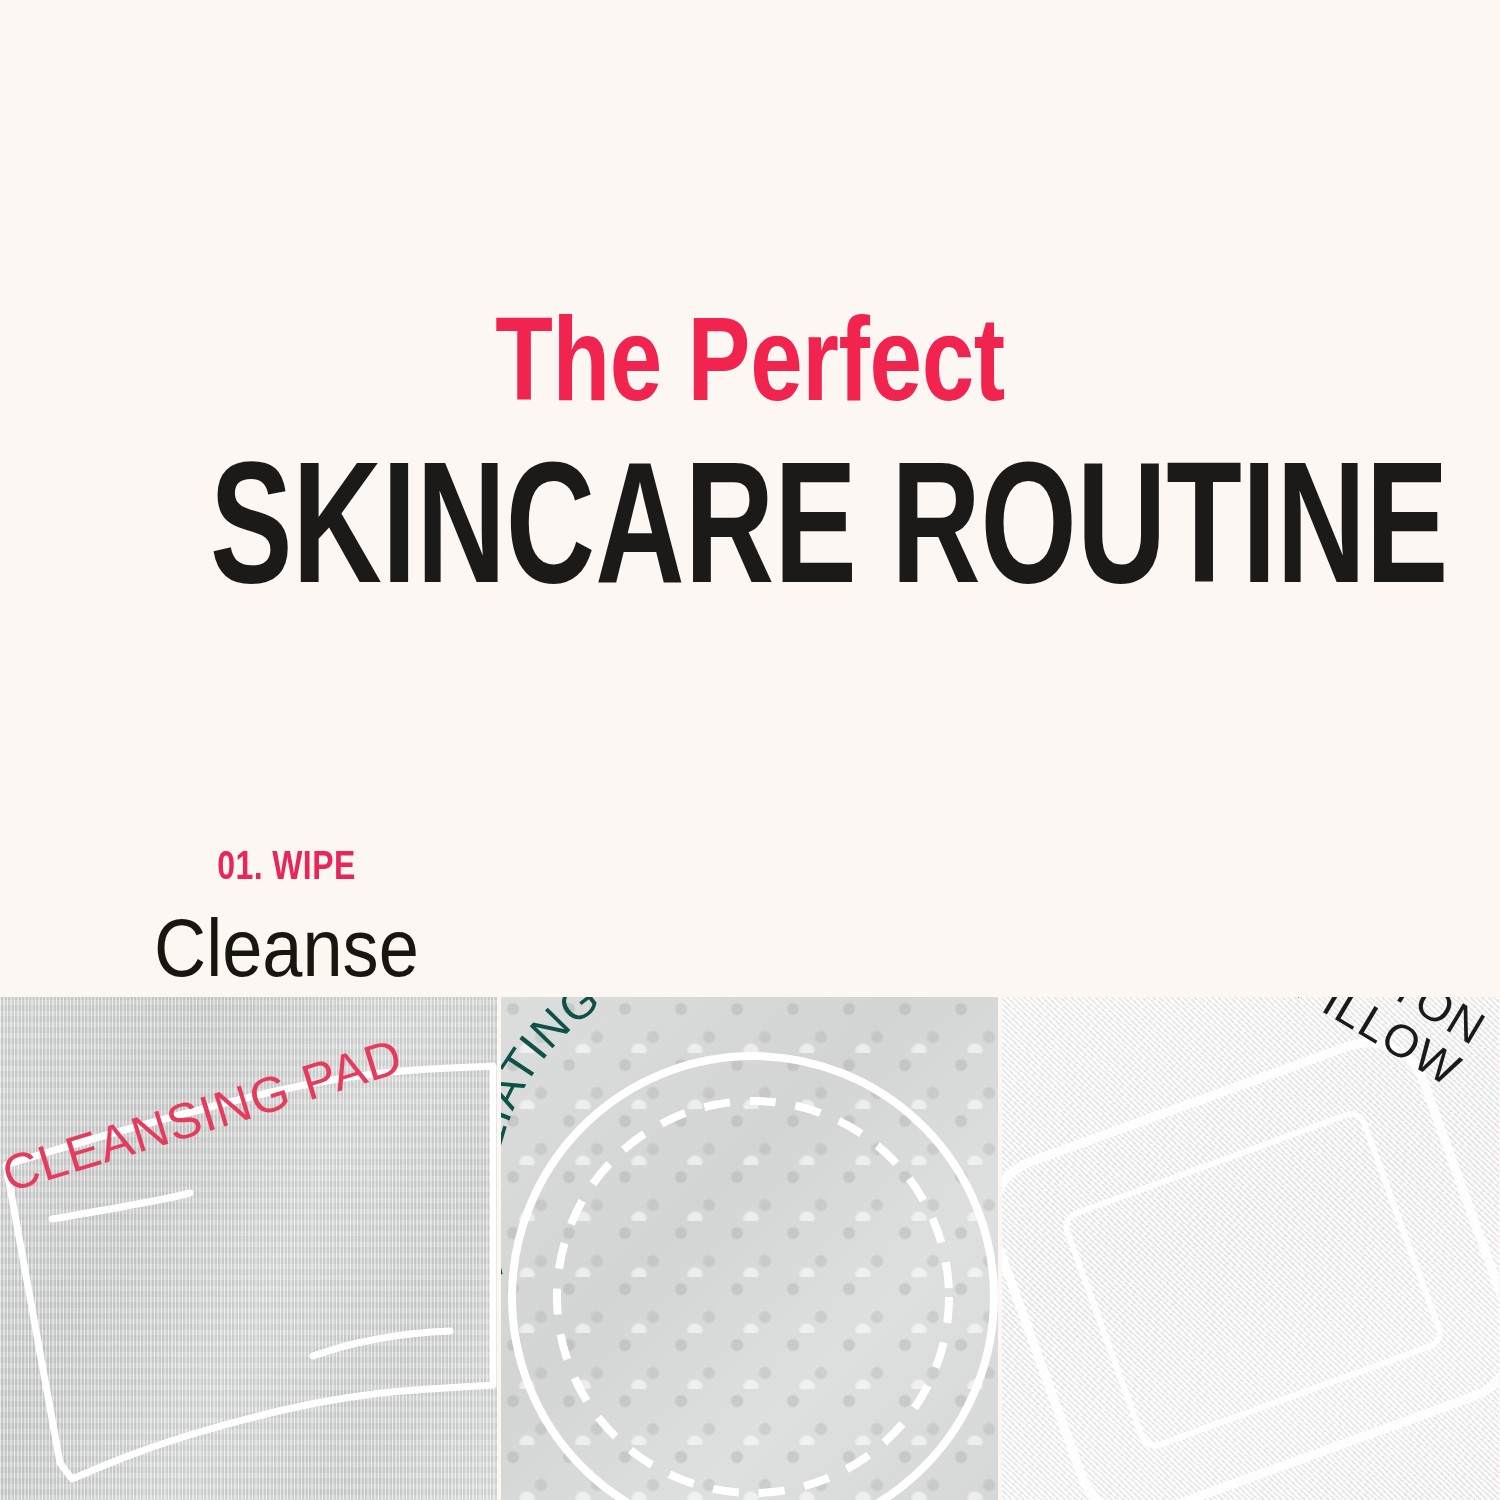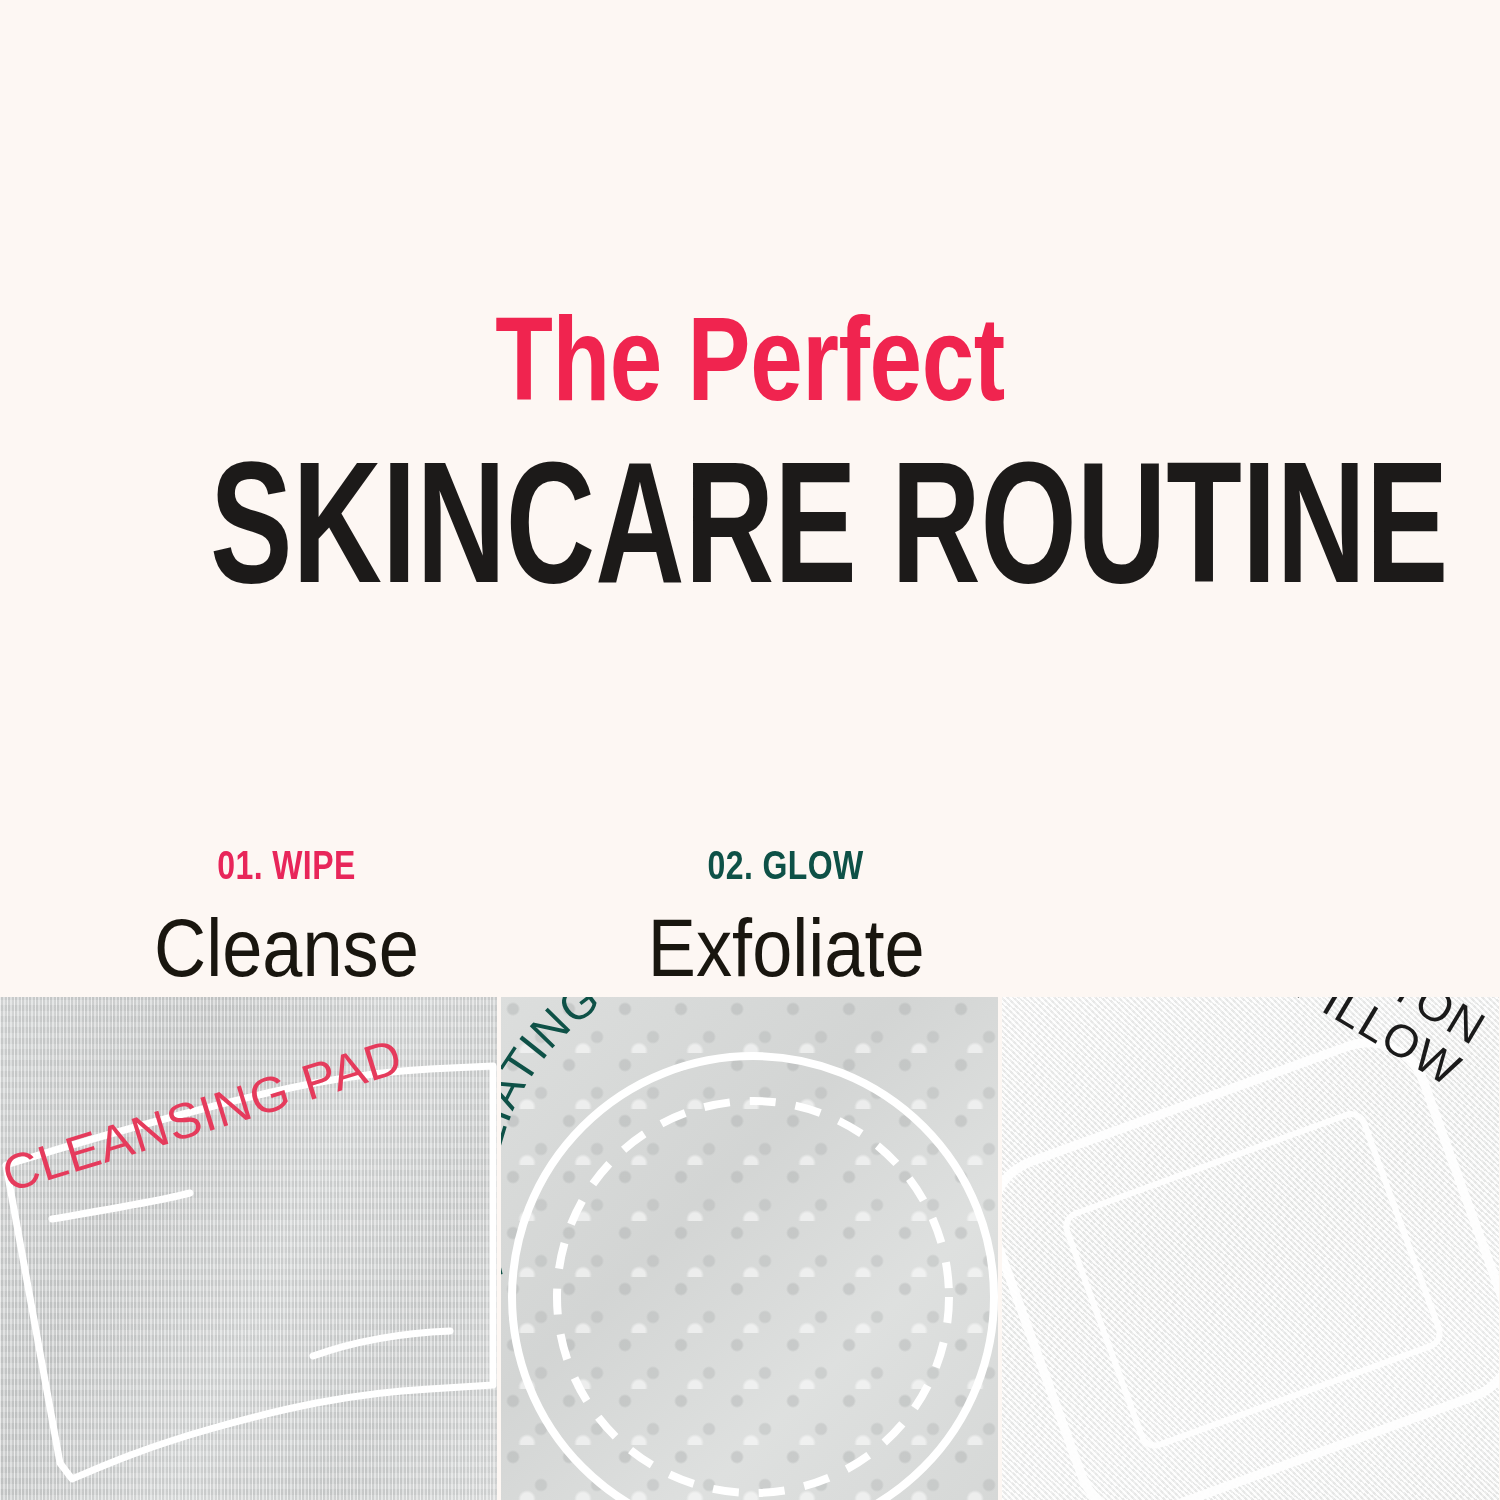--- a/index.html
+++ b/index.html
@@ -172,24 +172,20 @@
     <span class="maintitle">SKINCARE ROUTINE</span>
   </div>
 
   <div class="steps">
 
     <div class="step step-1">
       <span class="step-kicker">01. WIPE</span>
       <span class="step-title">Cleanse</span>
     </div>
 
-    <div class="step step-2">
-      <span class="step-kicker">02. GLOW</span>
-      <span class="step-title">Exfoliate</span>
-    </div>
 
   </div>
 
   <div class="strip">
 
     <div class="panel">
       <div class="tex-lines blur"></div>
       <svg viewBox="0 0 497 503" preserveAspectRatio="none">
         <g fill="none" stroke="#FFFFFF" stroke-width="7" stroke-linecap="round" stroke-linejoin="round">
           <path d="M6 168 C 70 148, 140 128, 210 110 C 280 92, 350 76, 430 72

